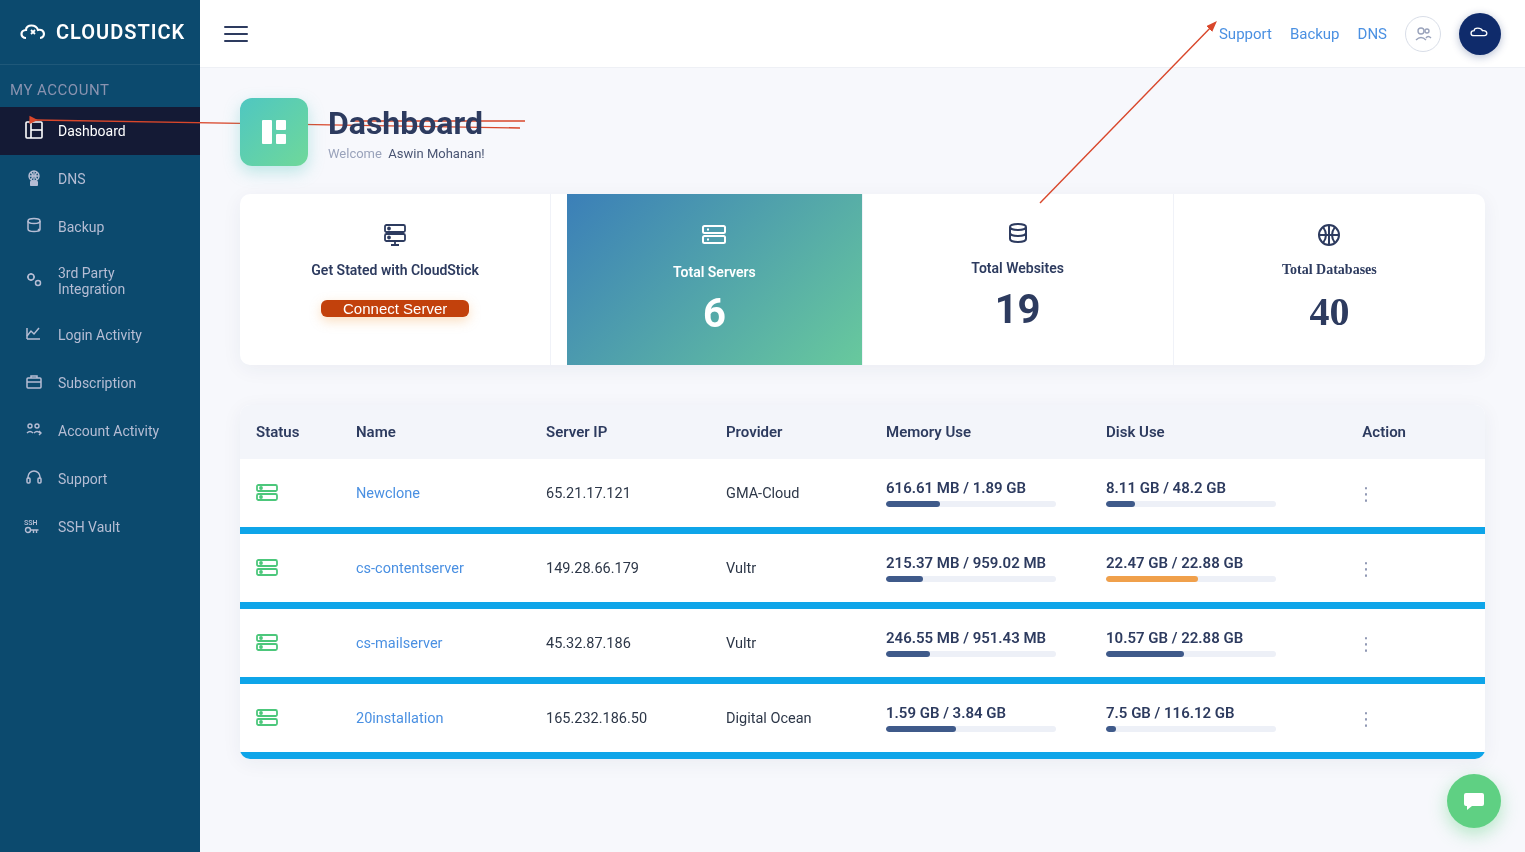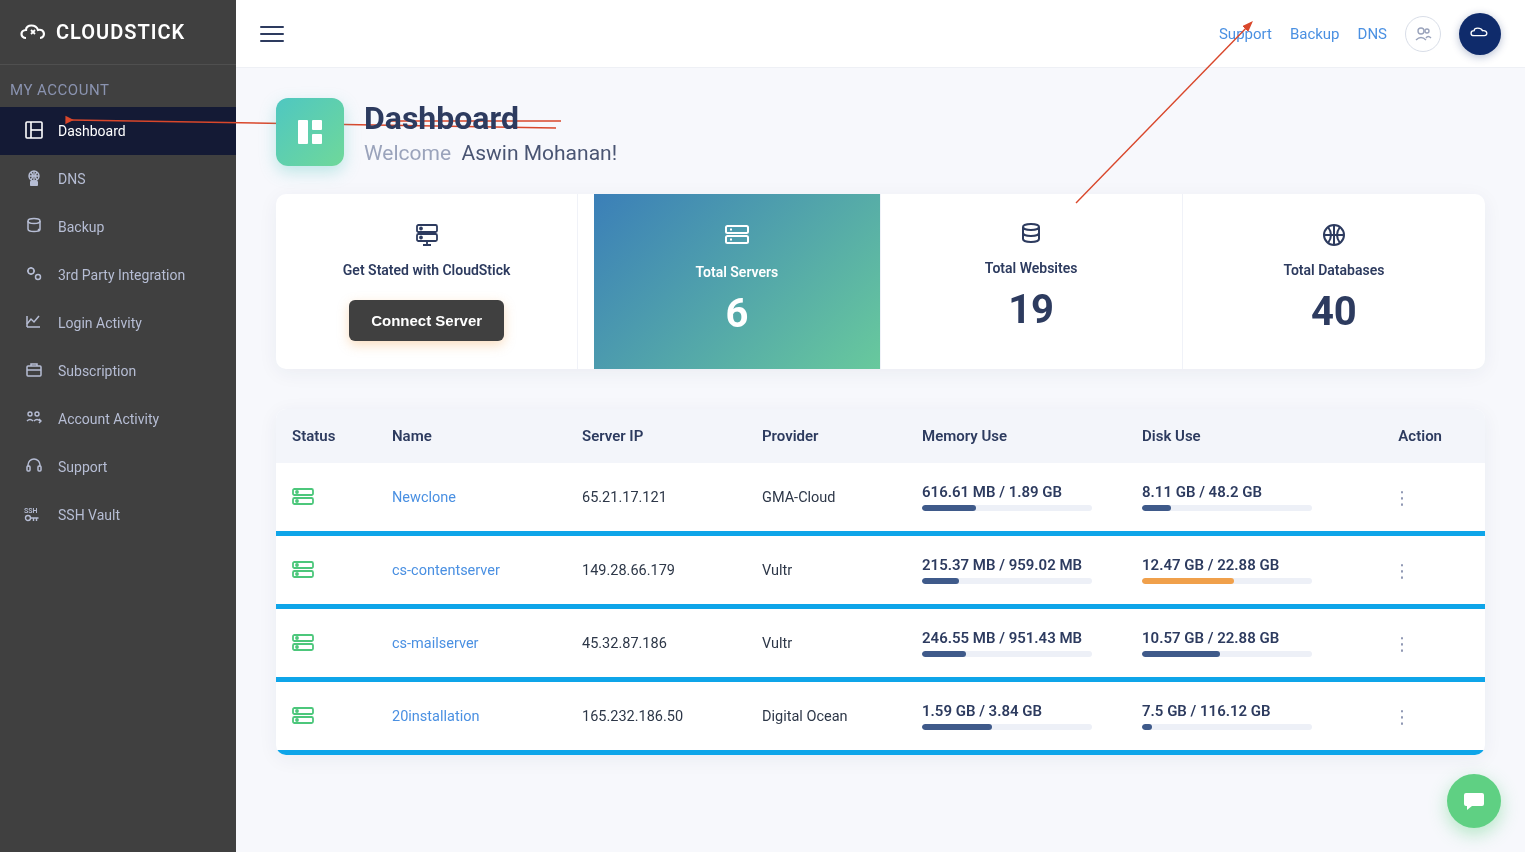--- a/index.html
+++ b/index.html
@@ -1,20 +1,20 @@
 <!DOCTYPE html>
 <html><head>
 <meta charset="utf-8">
 <style>
 * { box-sizing: border-box; margin: 0; padding: 0; }
 body { font-family: -apple-system, BlinkMacSystemFont, 'Segoe UI', Roboto, sans-serif; background: #f5f6fa; color: #2d3748; overflow-x: hidden; }
 .app { display: flex; min-height: 100vh; }
 
 
-.sidebar { width: 236px; background: #404040; color: #fff; flex-shrink: 0; }
+.sidebar { width: 200px; background: #0c4a6e; color: #fff; flex-shrink: 0; }
 .logo-wrap { padding: 20px 18px; display: flex; align-items: center; gap: 8px; border-bottom: 1px solid rgba(255,255,255,0.08); }
 .logo-mark { font-weight: 700; font-size: 26px; letter-spacing: -1px; display: flex; align-items: center; }
 .logo-text { font-weight: 600; font-size: 20px; letter-spacing: 1px; }
 .section-label { font-size: 15px; color: #8a93b0; padding: 16px 10px 8px; letter-spacing: 0.5px; }
 .nav-item { display: flex; align-items: center; gap: 14px; padding: 14px 24px; color: #b6bdd4; font-size: 14px; cursor: pointer; }
 .nav-item.active { background: #141a35; color: #fff; }
 .nav-icon { width: 20px; height: 20px; display: inline-flex; align-items: flex-start; justify-content: center; flex-shrink: 0; }
 
 
 .main { flex: 1; display: flex; flex-direction: column; background: #fff; }
@@ -23,39 +23,39 @@
 .hamburger span { width: 24px; height: 2px; background: #2d3b5f; border-radius: 1px; }
 .top-right { display: flex; align-items: center; gap: 18px; }
 .top-link { color: #4a90e2; font-size: 15px; text-decoration: none; cursor: pointer; }
 .users-icon { width: 36px; height: 36px; border: 1px solid #d9dee8; border-radius: 50%; display: flex; align-items: center; justify-content: center; color: #9aa3bb; cursor: pointer; }
 .avatar { width: 42px; height: 42px; border-radius: 50%; background: #0f2b6b; display: flex; align-items: center; justify-content: center; color: #fff; font-size: 8px; cursor: pointer; box-shadow: 0 2px 8px rgba(15,43,107,0.3); }
 
 .content { padding: 30px 40px; background: #f7f8fc; flex: 1; }
 .page-header { display: flex; align-items: center; gap: 20px; margin-bottom: 28px; position: relative; }
 .page-icon { width: 68px; height: 68px; border-radius: 12px; background: linear-gradient(135deg, #4fc7c1, #6fd89a); display: flex; align-items: center; justify-content: center; box-shadow: 0 6px 16px rgba(79,199,193,0.35); }
 .page-title { font-size: 32px; font-weight: 700; color: #2d3b5f; }
-.page-subtitle { font-size: 21px; color: #9aa3bb; margin-top: 4px; }
+.page-subtitle { font-size: 13px; color: #9aa3bb; margin-top: 4px; }
 .page-subtitle .uname { color: #4a5573; }
 
 .cards { display: grid; grid-template-columns: repeat(4, 1fr); gap: 0; background: #fff; border-radius: 10px; overflow: hidden; box-shadow: 0 4px 20px rgba(40,50,90,0.06); margin-bottom: 40px; }
 .card { padding: 28px 20px; text-align: center; border-right: 1px solid #f0f2f8; }
-.card:last-child { border-right: none; }
+.card:last-child { border-right: none; font-family: Liberation Serif, serif; }
 .card.highlight { background: linear-gradient(135deg, #3b7fb8, #68c99d); color: #fff; margin-left: 16px; }
 .card-icon { display: inline-flex; margin-bottom: 14px; color: #2d3b5f; }
 .card.highlight .card-icon { color: #fff; }
 .card-label { font-size: 14px; font-weight: 600; color: #2d3b5f; margin-bottom: 10px; }
 .card.highlight .card-label { color: #fff; }
 .card-value { font-size: 40px; font-weight: 700; color: #2d3b5f; }
 .card.highlight .card-value { color: #fff; }
-.card .cta { display: inline-block; margin-top: 12px; padding: 12px 22px; background: #404040; color: #fff; border: none; border-radius: 6px; font-size: 15px; font-weight: 700; cursor: pointer; box-shadow: 0 4px 12px rgba(240,160,75,0.35); }
+.card .cta { display: inline-block; margin-top: 12px; padding: 0 22px; background: #c2410c; color: #fff; border: none; border-radius: 6px; font-size: 15px; font-weight: 400; cursor: pointer; box-shadow: 0 4px 12px rgba(240,160,75,0.35); }
 
 
 .table-wrap { background: #fff; border-radius: 10px; overflow: hidden; box-shadow: 0 4px 20px rgba(40,50,90,0.06); }
 .thead { display: grid; grid-template-columns: 100px 190px 180px 160px 220px 220px 80px; padding: 18px 16px; background: #f3f5fa; font-weight: 600; font-size: 15px; color: #2d3b5f; }
-.trow { display: grid; grid-template-columns: 100px 190px 180px 160px 220px 220px 80px; padding: 20px 16px; border-bottom: 5px solid #0ea5e9; align-items: center; font-size: 14.5px; }
+.trow { display: grid; grid-template-columns: 100px 190px 180px 160px 220px 220px 80px; padding: 20px 16px; border-bottom: 7px solid #0ea5e9; align-items: center; font-size: 14.5px; }
 .status-dot { display: inline-flex; color: #4cc77b; }
 .srv-name { color: #4a90e2; cursor: pointer; }
 .mem-label, .disk-label { font-size: 15px; font-weight: 600; color: #2d3b5f; margin-bottom: 4px; }
 .bar { width: 170px; height: 6px; background: #edf0f7; border-radius: 4px; overflow: hidden; }
 .bar-fill { height: 100%; border-radius: 4px; }
 .bar-fill.blue { background: #3f5a8a; }
 .bar-fill.orange { background: #f0a04b; }
 .action-dots { color: #8a93b0; cursor: pointer; text-align: center; font-size: 18px; }
 
 
@@ -349,21 +349,21 @@
     <div><a class="srv-name">cs-contentserver</a></div>
     <div>149.28.66.179</div>
     <div>Vultr</div>
     <div>
       <div class="mem-label">215.37 MB / 959.02 MB</div>
       <div class="bar">
                   <div class="bar-fill blue" style="width:22%"></div>
                 </div>
     </div>
     <div>
-      <div class="disk-label">12.47 GB / 22.88 GB</div>
+      <div class="disk-label">22.47 GB / 22.88 GB</div>
       <div class="bar">
                   <div class="bar-fill orange" style="width:54%"></div>
                 </div>
     </div>
     <div class="action-dots">⋮</div>
   </div>
             <div class="trow">
     <div class="status-dot">
       <svg width="22" height="18" viewBox="0 0 22 18" fill="none" stroke="currentColor" stroke-width="1.8">
                   <rect x="1" y="1" width="20" height="6" rx="1.5"></rect>

